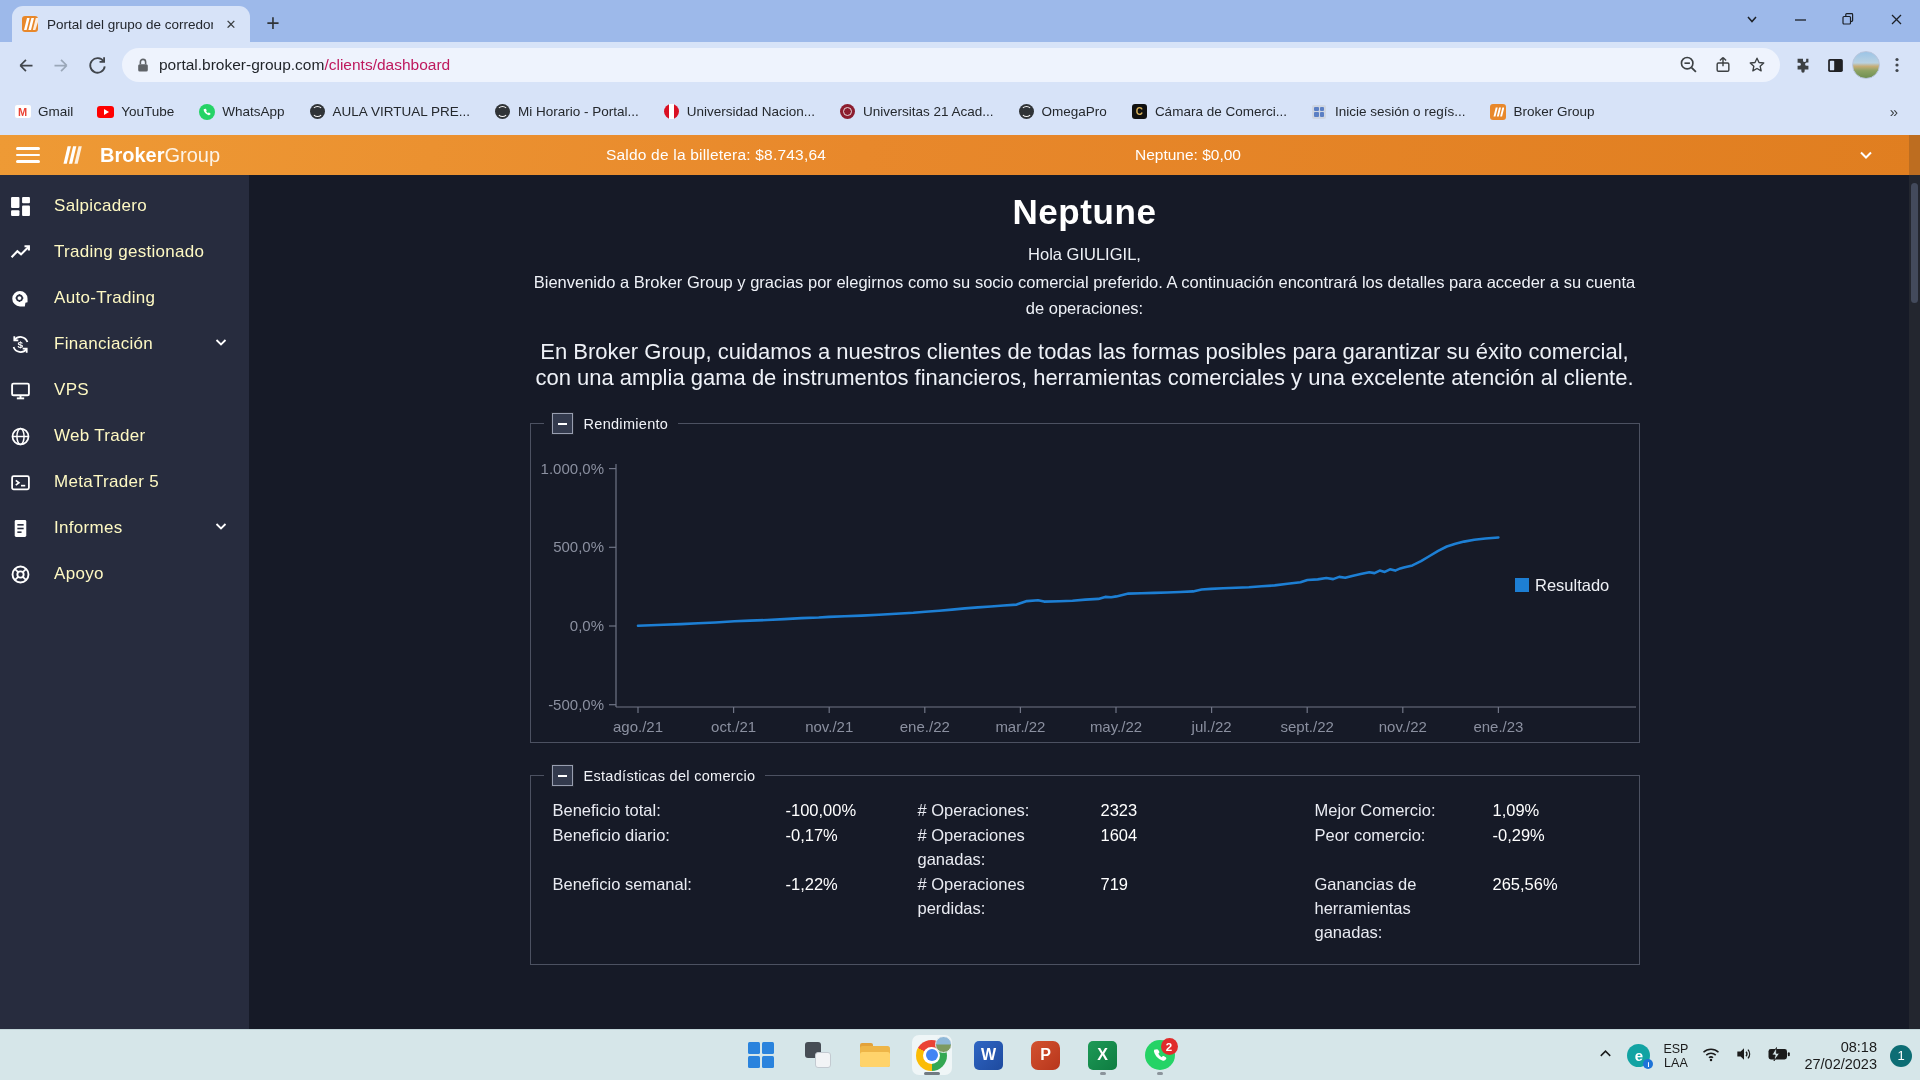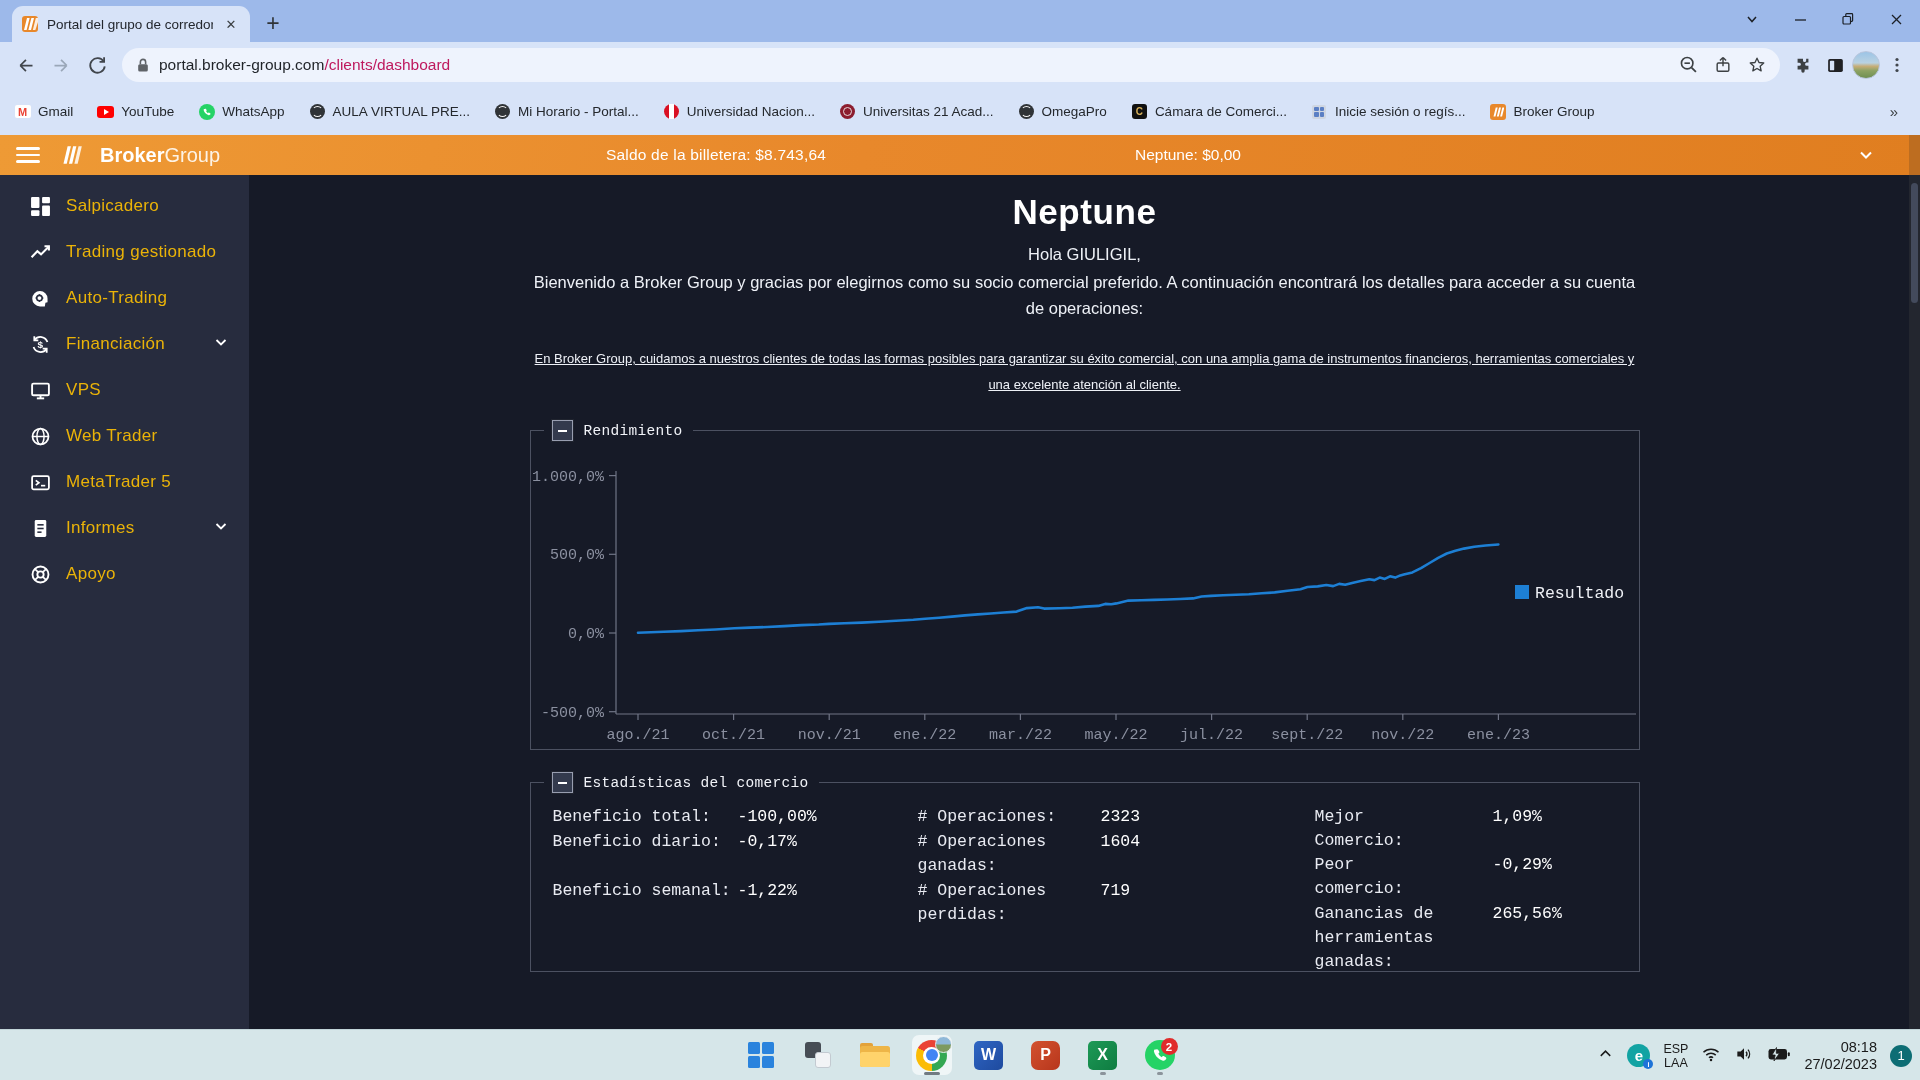--- a/index.html
+++ b/index.html
@@ -33,37 +33,37 @@
   .hamb{display:flex;flex-direction:column;gap:4px;width:24px;margin-right:20px;}
   .hamb span{height:2.6px;background:#fff;border-radius:2px;}
   .brand{display:flex;align-items:center;gap:16px;color:#fff;font-size:20px;}
   .brand b{font-weight:700;}
   .brand i{font-style:normal;font-weight:300;color:#fdf3e6;}
   .hdr-wallet{position:absolute;left:716px;transform:translateX(-50%);color:#fff;font-size:15.5px;letter-spacing:.2px;}
   .hdr-withdrawn{position:absolute;left:1188px;transform:translateX(-50%);color:#fff;font-size:15.5px;}
   .hdr-chev{position:absolute;right:46px;top:12px;}
   .page-body{display:flex;height:854px;}
   .sidebar{width:249px;background:#272c3e;padding-top:8px;box-sizing:border-box;flex:none;}
-  .side-item{height:46px;display:flex;align-items:center;gap:15px;padding:0 20px 0 30px;color:#eab308;font-size:17px;letter-spacing:.3px;}
+  .side-item{height:46px;display:flex;align-items:center;gap:23px;padding:0 20px 0 10px;color:#fef9c3;font-size:17px;letter-spacing:.3px;}
   .side-item .chev{margin-left:auto;}
   .content{flex:1;color:#eef1f7;text-align:center;overflow:hidden;}
   .page-title{font-size:35px;font-weight:700;letter-spacing:.6px;color:#fff;margin:17px 0 13px;}
   .greet{font-size:16.5px;margin:0 0 5px;}
   .welcome{width:1110px;margin:0 auto;font-size:16.5px;line-height:26px;}
   .cred{margin-top:12px;font-size:17px;line-height:27px;}
   .server-line{font-size:18px;margin-top:2px;}
-  .outro{width:1110px;margin:25px auto 0;font-size:13px;line-height:26px;text-decoration:underline;}
-  fieldset.panel{width:1110px;margin:22px auto 0;border:1px solid #4c5161;padding:0;box-sizing:border-box;background:transparent;text-align:left;font-family:Liberation Mono, monospace;}
+  .outro{width:1110px;margin:18px auto 0;font-size:22px;line-height:26px;}
+  fieldset.panel{width:1110px;margin:22px auto 0;border:1px solid #4c5161;padding:0;box-sizing:border-box;background:transparent;text-align:left;}
   fieldset.panel legend{display:flex;align-items:center;gap:11px;margin-left:13px;padding:0 10px 0 8px;font-size:14.5px;color:#f1f3f8;letter-spacing:.3px;}
   .minus-box{width:19px;height:19px;background:#333a4d;border:1px solid #989eb0;box-shadow:0 0 0 1px #20242f;display:flex;align-items:center;justify-content:center;flex:none;}
   .minus-box span{display:block;width:9px;height:2px;background:#fff;}
   .stats-panel{margin-top:36px;height:200px;overflow:hidden;}
   .stats-grid{display:grid;grid-template-columns:365px 370px 1fr;padding:12px 0 0 22px;}
   .srow{display:grid;align-items:start;font-size:16.5px;line-height:24px;}
-  .c1 .srow{grid-template-columns:185px 1fr;}
+  .c1 .srow{grid-template-columns:185px 1fr;gap:48px;}
   .c2 .srow{grid-template-columns:183px 1fr;}
   .c3 .srow{grid-template-columns:178px 1fr;margin-left:27px;}
   .c2 .slabel{max-width:150px;}
   .c3 .slabel{max-width:126px;}
   .slabel{display:inline-block;color:#e9ebf2;}
   .sval{color:#fff;}
   .r1{min-height:25px;} .r2{min-height:49px;} .r3{min-height:76px;}
   .page-scrollbar{position:absolute;right:0;top:0;width:11px;height:894px;background:#23262f;}
   .page-scrollbar .hdr-seg{height:40px;background:#bd6d20;}
   .page-scrollbar .thumb{margin:8px 2px 0;width:7px;height:120px;border-radius:4px;background:#434a5c;}

